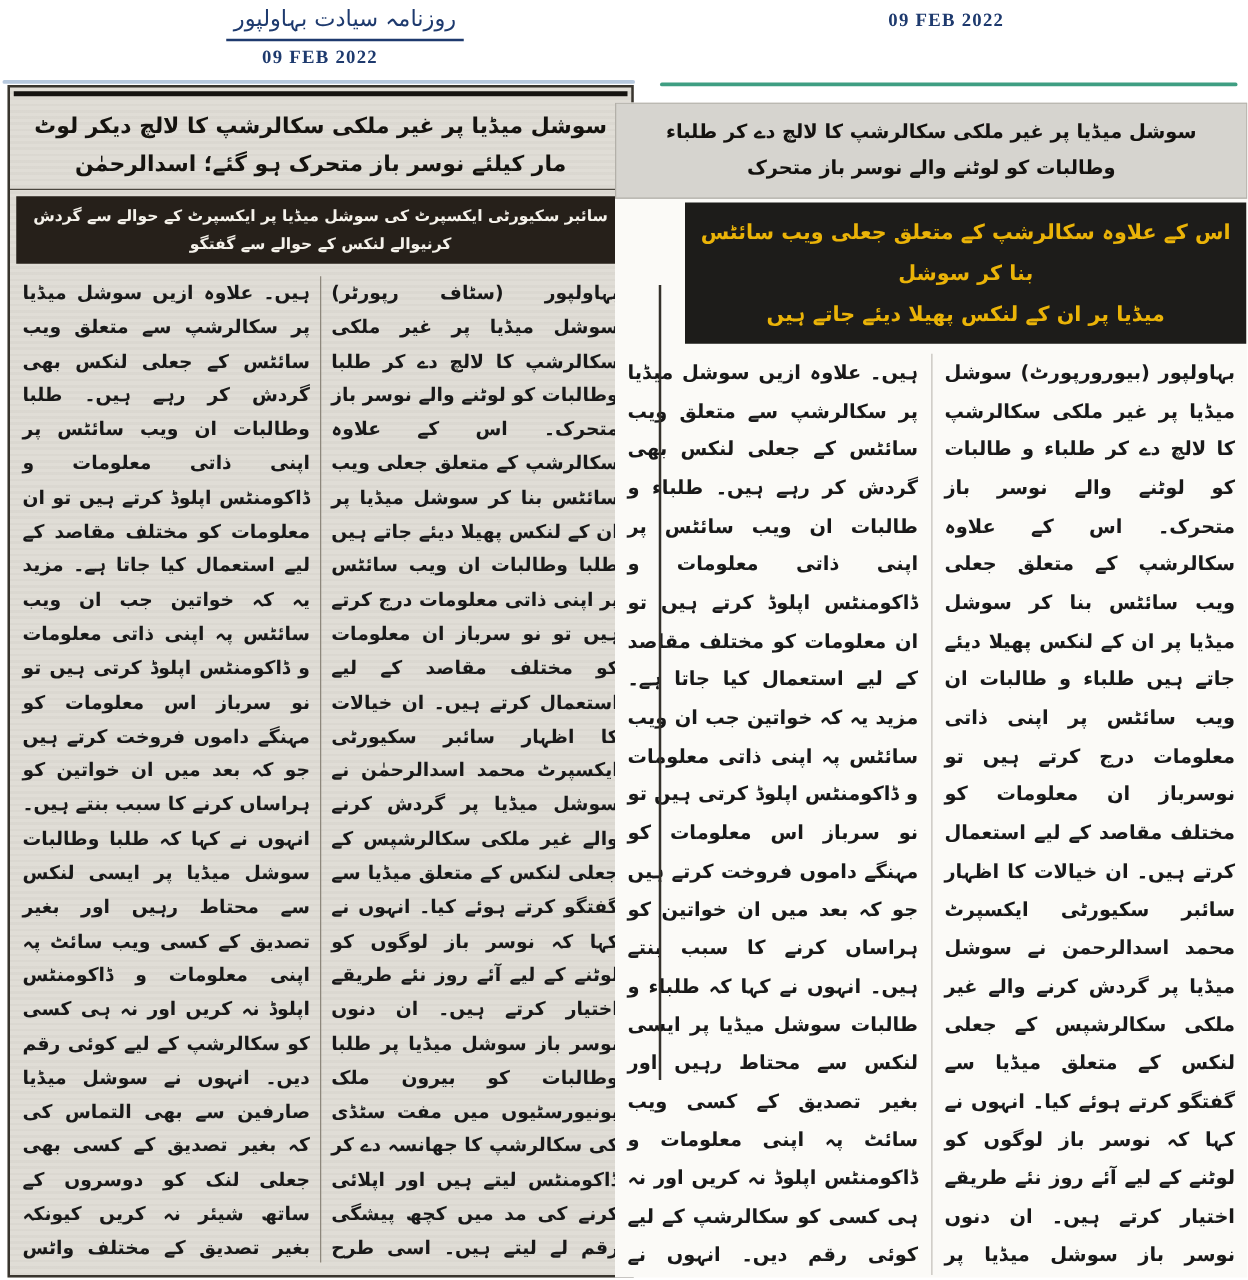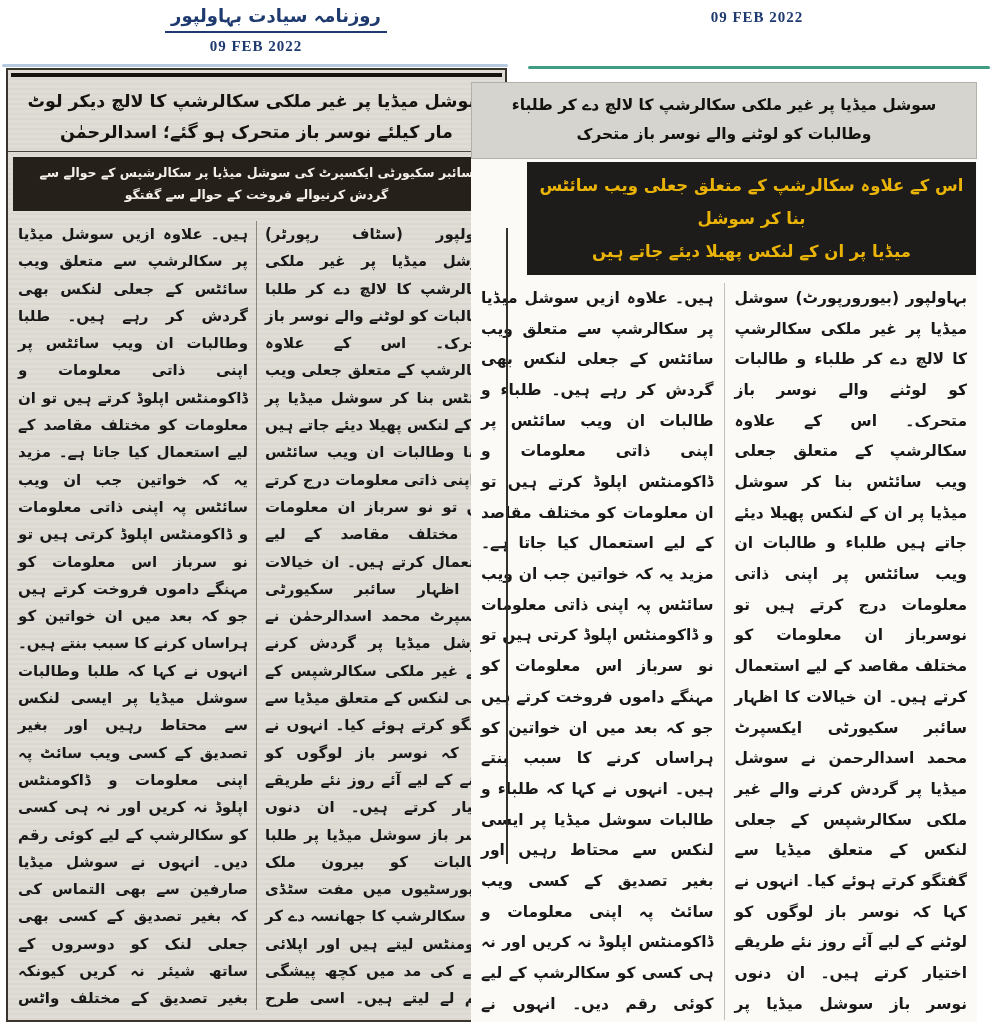--- a/index.html
+++ b/index.html
@@ -11,21 +11,21 @@
     overflow: hidden;
   }
 
   
   .np-header { position: absolute; top: 4px; text-align: center; }
   .np-header.left  { left: 0;   width: 512px; }
   .np-header.right { left: 516px; width: 482px; }
   .np-name {
     display: inline-block;
     color: var(--header-navy, #1e3a6e);
-    font-size: 18px; font-weight: 700;
+    font-size: 18px; font-weight: 400;
     direction: rtl;
     border-bottom: 2px solid var(--header-navy, #1e3a6e);
     padding: 0 6px 3px 6px;
     line-height: 1.35;
     margin-left: 40px;
   }
   .np-date {
     margin-top: 5px;
     color: var(--header-navy, #1e3a6e);
     font-family: "Liberation Serif", serif;
@@ -80,21 +80,21 @@
     font-size: 15px; font-weight: 600;
     color: var(--ink, #191919);
     line-height: 1.82;
     padding: 4px 8px;
     overflow: hidden;
   }
   .clip-left .col-divider { width: 1px; background: #8d877c; margin: 4px 0; }
 
   
   .clip-right {
-    position: absolute; left: 471px; top: 82px;
+    position: absolute; left: 492px; top: 82px;
     width: 506px; height: 940px;
     display: flex; flex-direction: column;
     overflow: hidden;
     background: #fbfaf7;
   }
   .clip-right .headline {
     background: #d6d4cf;
     border: 1px solid #b3b0a9;
     direction: rtl; text-align: center;
     font-size: 15.5px; font-weight: 700;
@@ -145,21 +145,21 @@
 <div class="sep-line left"></div>
 
 <div class="np-header right">
   <div class="np-date">09 FEB 2022</div>
 </div>
 <div class="sep-line right"></div>
 
 <div class="clip-left">
   <div class="top-rule"></div>
   <div class="headline">سوشل میڈیا پر غیر ملکی سکالرشپ کا لالچ دیکر لوٹ مار کیلئے نوسر باز متحرک ہو گئے؛ اسدالرحمٰن</div>
-  <div class="subbar">سائبر سکیورٹی ایکسپرٹ کی سوشل میڈیا پر سکالرشپس کے حوالے سے گردش کرنیوالے فروخت کے حوالے سے گفتگو</div>
+  <div class="subbar">سائبر سکیورٹی ایکسپرٹ کی سوشل میڈیا پر ایکسپرٹ کے حوالے سے گردش کرنیوالے لنکس کے حوالے سے گفتگو</div>
   <div class="cols">
     <div class="col">بہاولپور (سٹاف رپورٹر) سوشل میڈیا پر غیر ملکی سکالرشپ کا لالچ دے کر طلبا وطالبات کو لوٹنے والے نوسر باز متحرک۔ اس کے علاوہ سکالرشپ کے متعلق جعلی ویب سائٹس بنا کر سوشل میڈیا پر ان کے لنکس پھیلا دیئے جاتے ہیں طلبا وطالبات ان ویب سائٹس پر اپنی ذاتی معلومات درج کرتے ہیں تو نو سرباز ان معلومات کو مختلف مقاصد کے لیے استعمال کرتے ہیں۔ ان خیالات کا اظہار سائبر سکیورٹی ایکسپرٹ محمد اسدالرحمٰن نے سوشل میڈیا پر گردش کرنے والے غیر ملکی سکالرشپس کے جعلی لنکس کے متعلق میڈیا سے گفتگو کرتے ہوئے کیا۔ انہوں نے کہا کہ نوسر باز لوگوں کو لوٹنے کے لیے آئے روز نئے طریقے اختیار کرتے ہیں۔ ان دنوں نوسر باز سوشل میڈیا پر طلبا وطالبات کو بیرون ملک یونیورسٹیوں میں مفت سٹڈی کی سکالرشپ کا جھانسہ دے کر ڈاکومنٹس لیتے ہیں اور اپلائی کرنے کی مد میں کچھ پیشگی رقم لے لیتے ہیں۔ اسی طرح طلبا و طالبات سے کئی دفعہ مختلف پراسس کا جھوٹ بول کر رقم لی جاتی ہے۔ بعدازاں انہیں بلاک کر دیا جاتا ہے اور طلبا و طالبات اپنی رقم سے محروم ہو جاتے</div>
     <div class="col-divider"></div>
     <div class="col">ہیں۔ علاوہ ازیں سوشل میڈیا پر سکالرشپ سے متعلق ویب سائٹس کے جعلی لنکس بھی گردش کر رہے ہیں۔ طلبا وطالبات ان ویب سائٹس پر اپنی ذاتی معلومات و ڈاکومنٹس اپلوڈ کرتے ہیں تو ان معلومات کو مختلف مقاصد کے لیے استعمال کیا جاتا ہے۔ مزید یہ کہ خواتین جب ان ویب سائٹس پہ اپنی ذاتی معلومات و ڈاکومنٹس اپلوڈ کرتی ہیں تو نو سرباز اس معلومات کو مہنگے داموں فروخت کرتے ہیں جو کہ بعد میں ان خواتین کو ہراساں کرنے کا سبب بنتے ہیں۔ انہوں نے کہا کہ طلبا وطالبات سوشل میڈیا پر ایسی لنکس سے محتاط رہیں اور بغیر تصدیق کے کسی ویب سائٹ پہ اپنی معلومات و ڈاکومنٹس اپلوڈ نہ کریں اور نہ ہی کسی کو سکالرشپ کے لیے کوئی رقم دیں۔ انہوں نے سوشل میڈیا صارفین سے بھی التماس کی کہ بغیر تصدیق کے کسی بھی جعلی لنک کو دوسروں کے ساتھ شیئر نہ کریں کیونکہ بغیر تصدیق کے مختلف واٹس ایپ گروپس میں لنکس شیئر کر دیئے جاتے ہیں جس کی وجہ سے نوسر بازوں کا کام آسان ہو جاتا ہے اور وہ زیادہ سے زیادہ لوگوں کو اپنے جال میں پھنسا سکتے ہیں۔</div>
   </div>
 </div>
 
 <div class="clip-right">
   <div class="headline">سوشل میڈیا پر غیر ملکی سکالرشپ کا لالچ دے کر طلباء وطالبات کو لوٹنے والے نوسر باز متحرک</div>
   <div class="blackbox">

